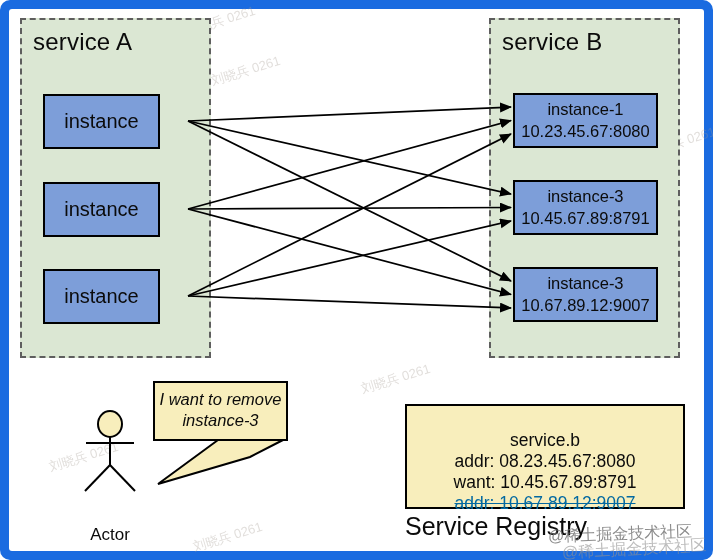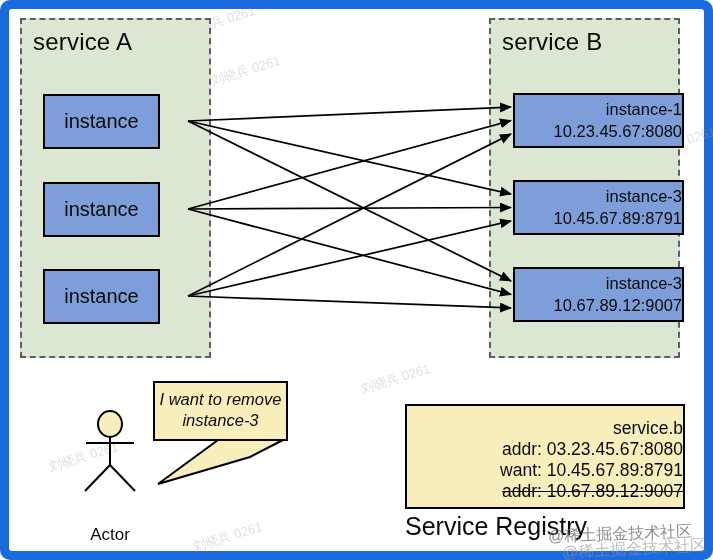--- a/index.html
+++ b/index.html
@@ -8,31 +8,31 @@
     overflow:hidden;border-radius:10px;
     font-family:"Liberation Sans",sans-serif;color:#0b0b0b;
   }
   .inner{position:absolute;left:9px;top:9px;right:9px;bottom:9px;background:#ffffff;border-radius:3px;}
   .group{position:absolute;background:#dbe7d3;border:2px dashed #5e5e5e;box-sizing:border-box;}
   .group-title{position:absolute;font-size:24px;letter-spacing:.2px;}
   .inst{
     position:absolute;left:43px;width:117px;height:55px;background:#7d9ed9;border:2px solid #000;
     box-sizing:border-box;display:flex;align-items:center;justify-content:center;font-size:20px;
   }
-  .instB{left:513px;width:171px;flex-direction:column;font-size:16.5px;line-height:1.28;text-align:center;align-items:flex-end;}
+  .instB{left:513px;width:145px;flex-direction:column;font-size:16.5px;line-height:1.28;text-align:center;}
   svg.overlay{position:absolute;left:0;top:0;pointer-events:none;}
   .bubble{
     position:absolute;left:153px;top:381px;width:135px;height:60px;background:#f8eebc;border:2px solid #000;
     box-sizing:border-box;text-align:center;font-size:16.5px;line-height:21px;padding-top:6px;font-style:italic;
   }
   .registry{
     position:absolute;left:405px;top:404px;width:280px;height:105px;background:#f8eebc;border:2px solid #000;
-    box-sizing:border-box;text-align:right;font-size:17.5px;line-height:21px;padding-top:12px;
+    box-sizing:border-box;text-align:center;font-size:17.5px;line-height:21px;padding-top:24px;
   }
-  .removed{color:#000000;text-decoration:line-through;}
+  .removed{color:#0369a1;text-decoration:line-through;}
   .registry-caption{position:absolute;left:405px;top:512px;width:280px;font-size:25px;}
   .actor-label{position:absolute;left:75px;top:509px;width:70px;text-align:center;font-size:17px;margin-top:16px;}
   .wm{
     position:absolute;color:rgba(165,155,145,0.33);font-size:13px;white-space:nowrap;
     transform:rotate(-17deg);pointer-events:none;
   }
   .site-wm{position:absolute;white-space:nowrap;font-size:16px;pointer-events:none;}
   .site-wm.w1{left:548px;top:524px;color:rgba(120,120,120,0.85);transform:rotate(-2deg);}
   .site-wm.w2{left:562px;top:539px;color:rgba(145,145,145,0.6);transform:rotate(-3deg);}
 </style>
@@ -109,21 +109,21 @@
   <div class="bubble">
     <div>I want to remove</div>
     <div>instance-3</div>
   </div>
   <svg class="overlay" style="left:140px;top:438px" width="160" height="55" viewBox="0 0 160 55">
     <polygon points="78,2 18,46 110,19 143,2" fill="#f8eebc" stroke="#000" stroke-width="2" stroke-linejoin="miter"></polygon>
   </svg>
 
   <div class="registry">
     <div>service.b</div>
-    <div>addr: 03.23.45.67:8080</div>
+    <div>addr: 08.23.45.67:8080</div>
     <div>want: 10.45.67.89:8791</div>
     <div class="removed">addr: 10.67.89.12:9007</div>
   </div>
   <div class="registry-caption">Service Registry</div>
 
   <span class="site-wm w1">@稀土掘金技术社区</span>
   <span class="site-wm w2">@稀土掘金技术社区</span>
 </div>
 
 </body></html>

